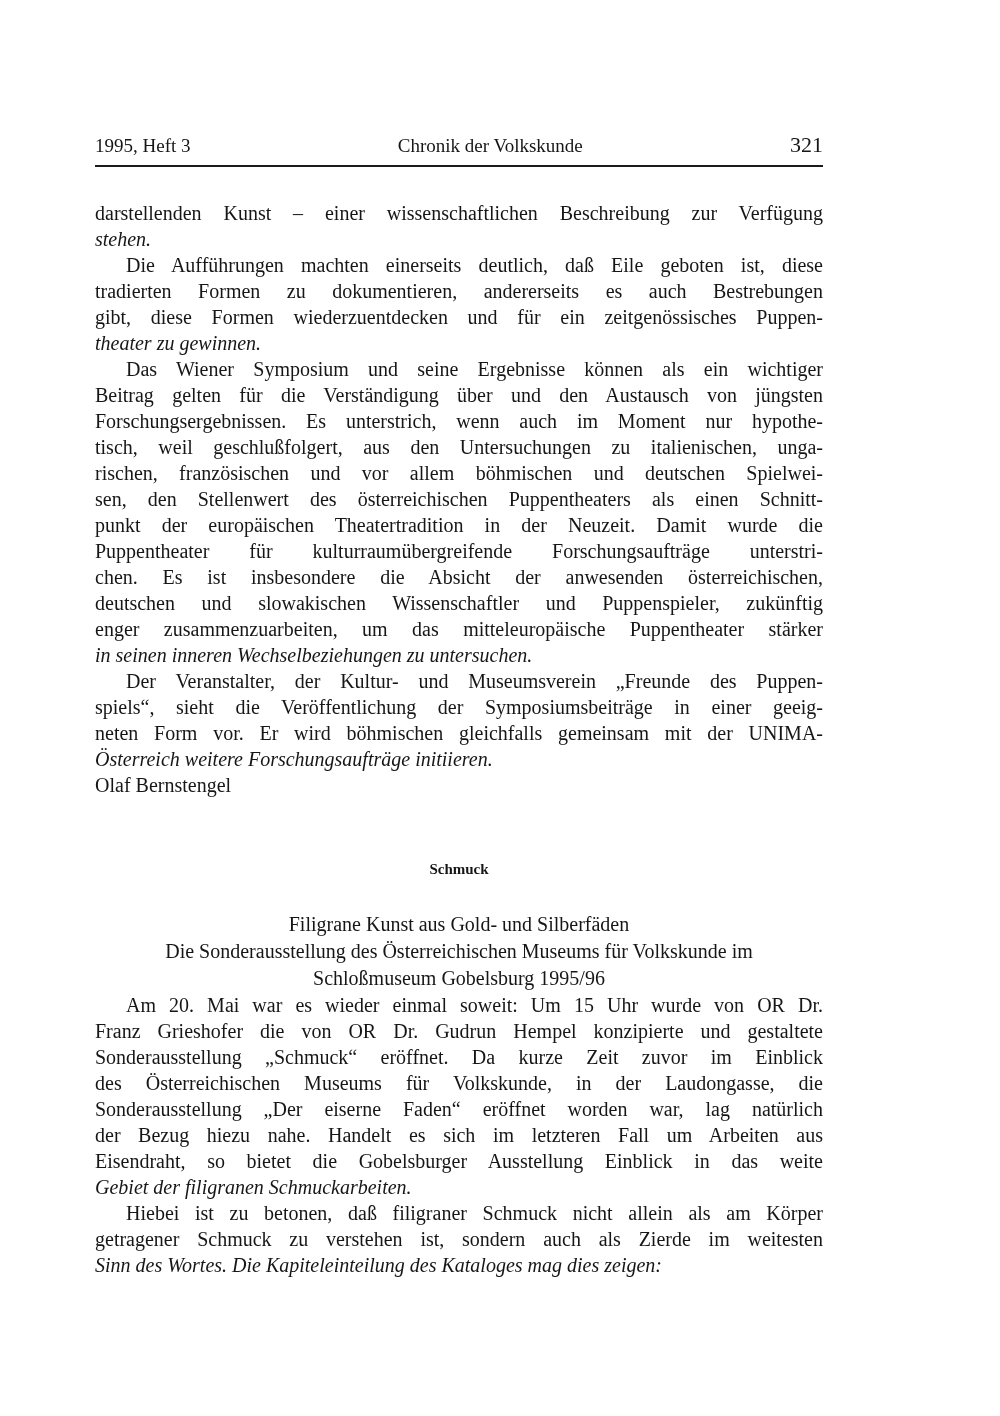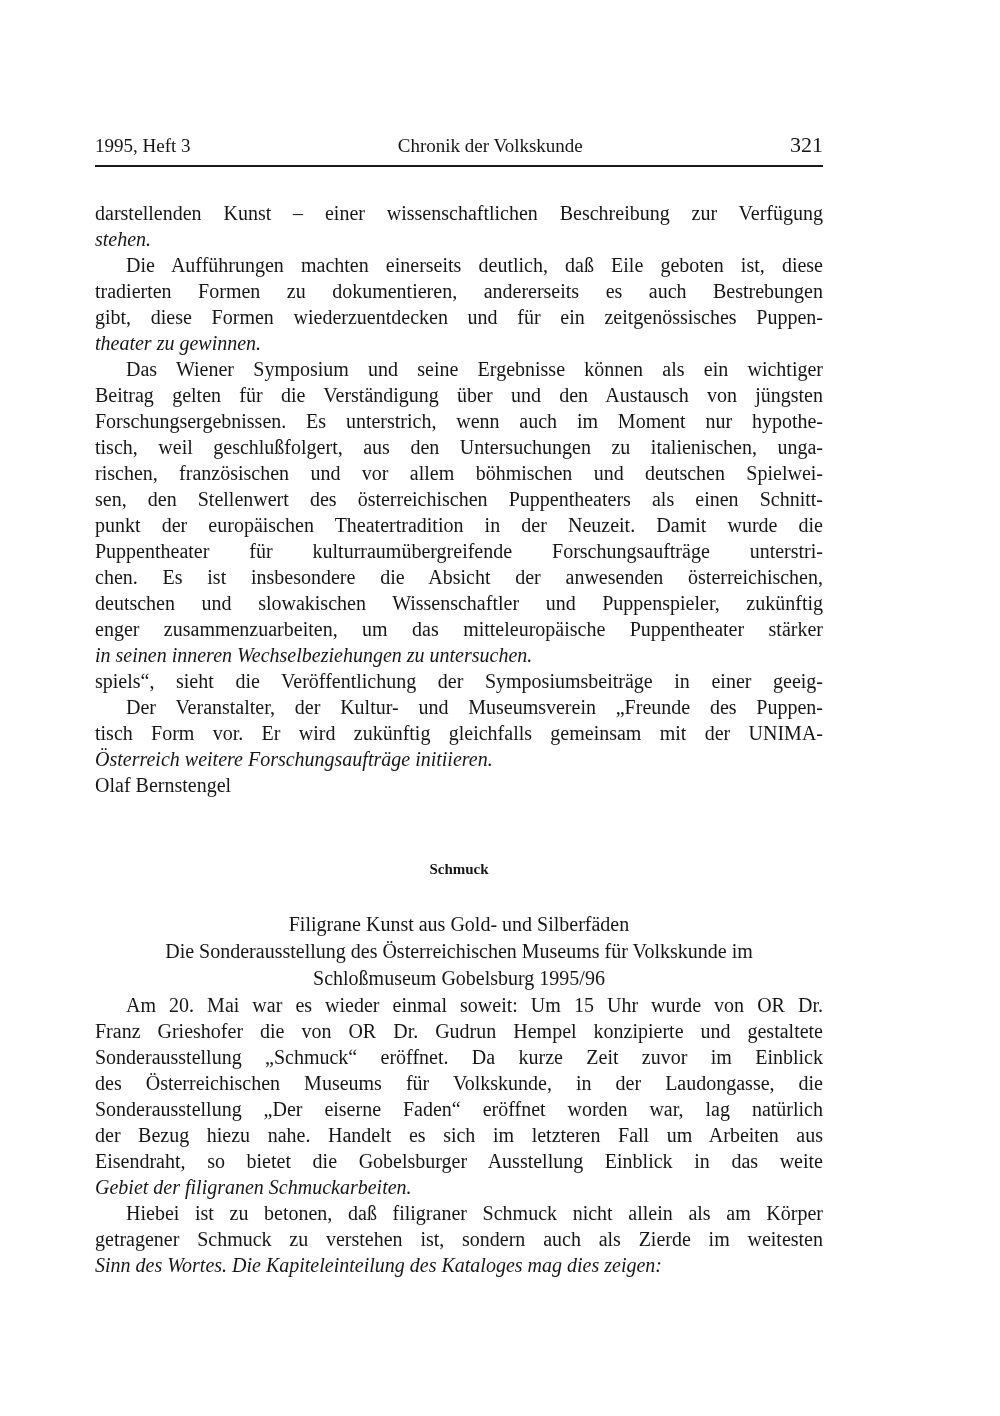--- a/index.html
+++ b/index.html
@@ -93,23 +93,23 @@
           <div class="line">rischen, französischen und vor allem böhmischen und deutschen Spielwei-</div>
           <div class="line">sen, den Stellenwert des österreichischen Puppentheaters als einen Schnitt-</div>
           <div class="line">punkt der europäischen Theatertradition in der Neuzeit. Damit wurde die</div>
           <div class="line">Puppentheater für kulturraumübergreifende Forschungsaufträge unterstri-</div>
           <div class="line">chen. Es ist insbesondere die Absicht der anwesenden österreichischen,</div>
           <div class="line">deutschen und slowakischen Wissenschaftler und Puppenspieler, zukünftig</div>
           <div class="line">enger zusammenzuarbeiten, um das mitteleuropäische Puppentheater stärker</div>
           <div class="line last">in seinen inneren Wechselbeziehungen zu untersuchen.</div>
         </div>
         <div class="paragraph">
+          <div class="line indent">Der Veranstalter, der Kultur- und Museumsverein „Freunde des Puppen-</div>
           <div class="line">spiels“, sieht die Veröffentlichung der Symposiumsbeiträge in einer geeig-</div>
-          <div class="line indent">Der Veranstalter, der Kultur- und Museumsverein „Freunde des Puppen-</div>
-          <div class="line">tisch Form vor. Er wird zukünftig gleichfalls gemeinsam mit der UNIMA-</div>
+          <div class="line">neten Form vor. Er wird böhmischen gleichfalls gemeinsam mit der UNIMA-</div>
           <div class="line last">Österreich weitere Forschungsaufträge initiieren.</div>
         </div>
       </section>
 
     <div class="signature">Olaf Bernstengel</div>
 
     <h2 class="article-title">Schmuck</h2>
 
     <div class="subtitle" id="subtitle">
         <div class="sub-line">Filigrane Kunst aus Gold- und Silberfäden</div>

